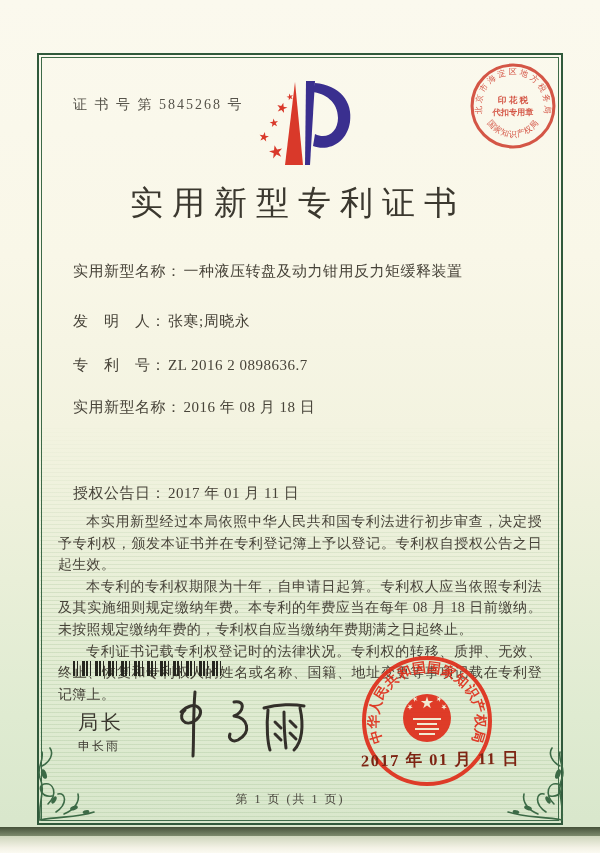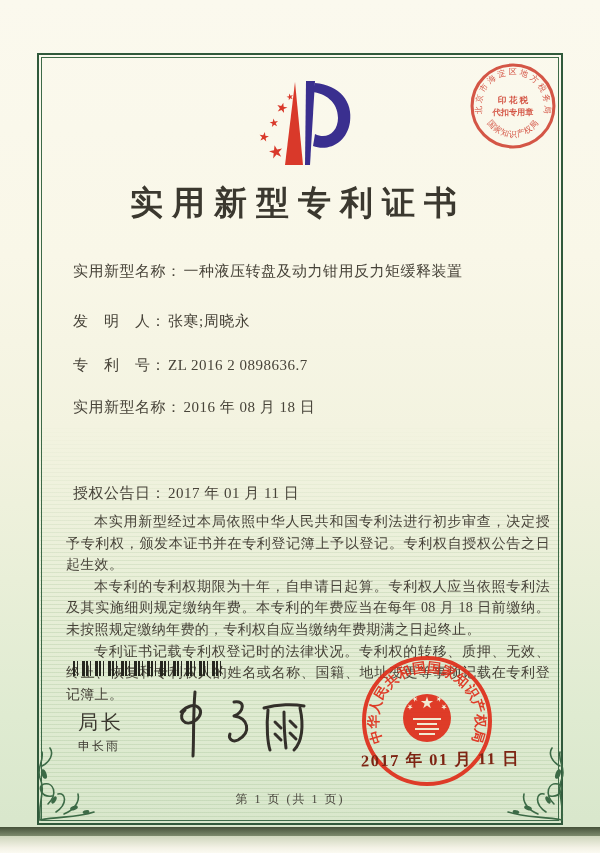--- a/index.html
+++ b/index.html
@@ -6,25 +6,25 @@
   body{width:600px;font-family:"Liberation Serif","DejaVu Serif",serif;background:#efede0;}
   .photo{position:relative;width:600px;height:853px;overflow:hidden;
     background:linear-gradient(180deg,#fbf9ee 0%,#f9f7e8 30%,#f3f3e0 50%,#e9efd8 68%,#dfebd1 84%,#d9e7cc 96%);}
   .guilloche{position:absolute;left:40px;right:40px;top:420px;bottom:34px;
     background:repeating-linear-gradient(180deg,rgba(140,175,125,.22) 0 1px,rgba(0,0,0,0) 1px 4px);
     -webkit-mask:linear-gradient(180deg,transparent 0,#000 45%);mask:linear-gradient(180deg,transparent 0,#000 45%);}
   .frame{position:absolute;left:37px;top:53px;width:522px;height:768px;border:2.5px solid #30593b;}
   .frame::after{content:"";position:absolute;inset:2px;border:1px solid #3d6a48;}
   .cert-no{position:absolute;left:73px;top:96px;font-size:14px;letter-spacing:2px;color:#56534a;}
   .title{position:absolute;left:37px;top:181px;width:522px;text-align:center;font-size:33px;
-    font-weight:700;letter-spacing:9px;color:#3b382f;}
+    font-weight:400;letter-spacing:9px;color:#3b382f;}
   .row{position:absolute;left:73px;font-size:15px;color:#474339;letter-spacing:.5px;white-space:nowrap;}
   .row .val{margin-left:2px;}
   .paras{position:absolute;left:58px;top:511px;width:484px;font-size:14px;line-height:21.6px;
-    color:#474339;text-align:justify;margin-left:8px;}
+    color:#474339;text-align:justify;}
   .paras p{margin:0;text-indent:2em;letter-spacing:.3px;}
   .barcode{position:absolute;left:73px;top:661px;width:150px;height:15px;
     background:repeating-linear-gradient(90deg,#26261f 0 2px,rgba(0,0,0,0) 2px 4px,#26261f 4px 5px,rgba(0,0,0,0) 5px 9px,#26261f 9px 12px,rgba(0,0,0,0) 12px 13px);}
   .signer-title{position:absolute;left:78px;top:709px;font-size:20px;color:#3c3930;letter-spacing:3px;}
   .signer-name{position:absolute;left:78px;top:738px;font-size:12px;color:#3c3930;letter-spacing:2px;}
   .signature{position:absolute;left:172px;top:688px;}
   .seal{position:absolute;left:360px;top:654px;opacity:.93;}
   .seal-date{position:absolute;left:361px;top:749px;font-size:16.5px;font-weight:700;color:#7d2413;
     letter-spacing:1.5px;transform:rotate(-1deg);white-space:nowrap;}
   .tax-stamp{position:absolute;left:469px;top:62px;opacity:.88;}
@@ -44,20 +44,21 @@
   .stamp-center{fill:#cf4030;font-weight:700;}
 </style>
 </head>
 <body>
 
 <div class="photo">
 
   <div class="guilloche"></div>
   <div class="frame"></div>
 
+  <div class="cert-no">证 书 号 第 5845268 号</div>
 
   <svg class="cnipa-logo" width="100" height="95" viewBox="0 0 100 95">
     <defs>
       <polygon id="st" points="0,-1 0.224,-0.309 0.951,-0.309 0.363,0.118 0.588,0.809 0,0.382 -0.588,0.809 -0.363,0.118 -0.951,-0.309 -0.224,-0.309"></polygon>
     </defs>
     <polygon points="39,5 47,88 29,88" fill="#d9392a"></polygon>
     <polygon points="50,4 59,4 54,88 49,88" fill="#3a2f8f"></polygon>
     <path d="M59,6 C84,8 97,25 94,45 C91,66 72,75 57,69 L59,57 C71,63 82,55 82,41 C82,25 69,16 56,15 Z" fill="#3a2f8f"></path>
     <g fill="#d9392a">
       <use href="#st" transform="translate(20,75) scale(7) rotate(-12)"></use>

